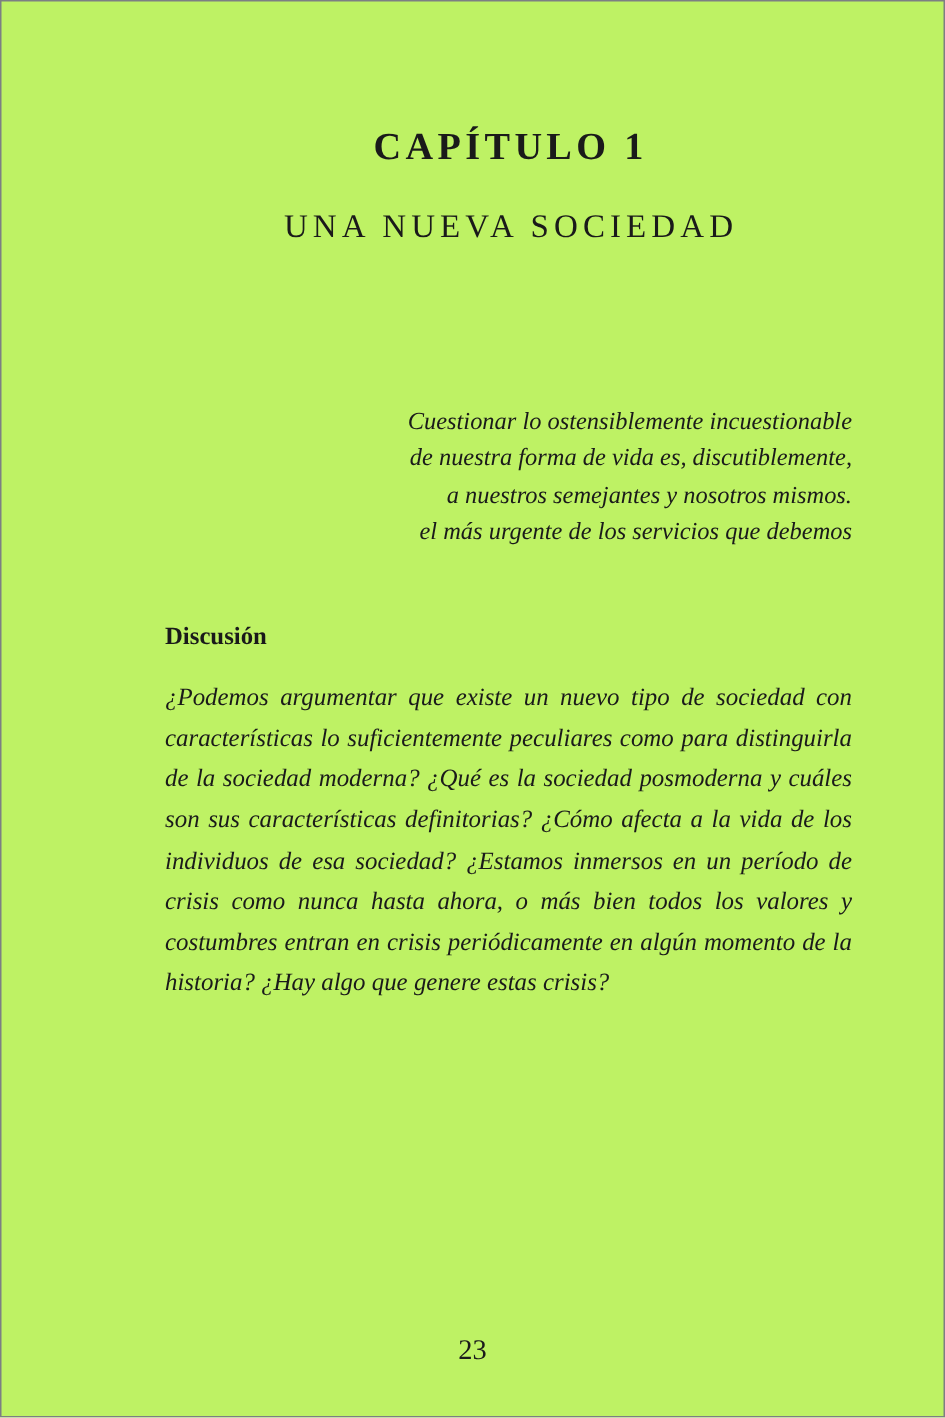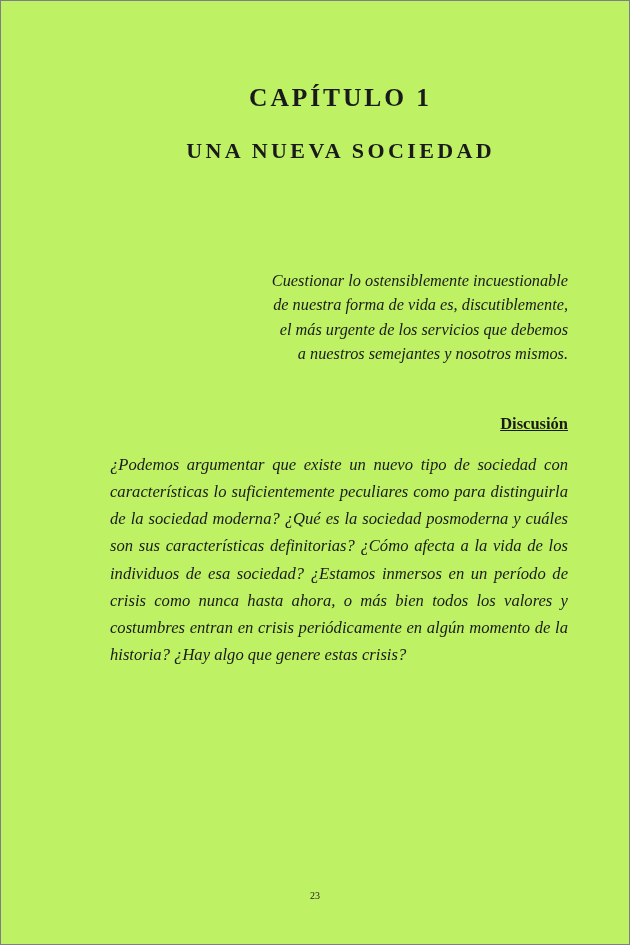--- a/index.html
+++ b/index.html
@@ -41,21 +41,21 @@
     font-weight: bold;
     letter-spacing: 2.9px;
     text-indent: 2.9px;
     line-height: 1.1;
     margin: 0;
     white-space: nowrap;
   }
 
   .chapter-title {
     font-size: 22px;
-    font-weight: bold;
+    font-weight: normal;
     letter-spacing: 3.4px;
     text-indent: 3.4px;
     line-height: 1.1;
     margin: 27px 0 0 0;
     white-space: nowrap;
   }
 
   
   .epigraph {
     margin-top: 106px;
@@ -86,23 +86,22 @@
   .epigraph-attrib .smallcaps {
     font-variant: small-caps;
     letter-spacing: 0.3px;
   }
 
   
   .section-heading {
     margin: 48px 0 0 0;
     font-size: 16.5px;
     font-weight: bold;
-    text-align: right;
+    text-align: left;
     line-height: 1.2;
-    text-decoration: underline;
   }
 
   
   .body-paragraph {
     margin: 17px 0 0 0;
     font-style: italic;
     font-size: 16.6px;
     line-height: 27.2px;
     text-align: justify;
     text-align-last: left;
@@ -110,42 +109,42 @@
     hyphens: manual;
   }
 
   
   .folio {
     position: absolute;
     left: 0;
     right: 0;
     top: 890px;
     text-align: center;
-    font-size: 10px;
+    font-size: 19px;
     line-height: 1;
     color: #1a1a1a;
   }
 </style>
 </head>
 <body>
 
 <div class="page">
   <div class="content">
 
     <header class="chapter-head">
       <div class="chapter-number">CAPÍTULO 1</div>
       <h1 class="chapter-title">UNA NUEVA SOCIEDAD</h1>
     </header>
 
     <section class="epigraph">
       <blockquote class="epigraph-quote">
         <span class="qline">Cuestionar lo ostensiblemente incuestionable</span>
         <span class="qline">de nuestra forma de vida es, discutiblemente,</span>
+        <span class="qline">a nuestros semejantes y nosotros mismos.</span>
         <span class="qline">el más urgente de los servicios que debemos</span>
-        <span class="qline">a nuestros semejantes y nosotros mismos.</span>
       </blockquote>
     </section>
 
     <h2 class="section-heading">Discusión</h2>
 
     <p class="body-paragraph">¿Podemos argumentar que existe un nuevo tipo de sociedad con características lo suficientemente peculiares como para distinguirla de la sociedad moderna? ¿Qué es la sociedad posmoderna y cuáles son sus características definitorias? ¿Cómo afecta a la vida de los individuos de esa sociedad? ¿Estamos inmersos en un período de crisis como nunca hasta ahora, o más bien todos los valores y costumbres entran en crisis periódicamente en algún momento de la historia? ¿Hay algo que genere estas crisis?</p>
 
   </div>
 
   <div class="folio">23</div>

